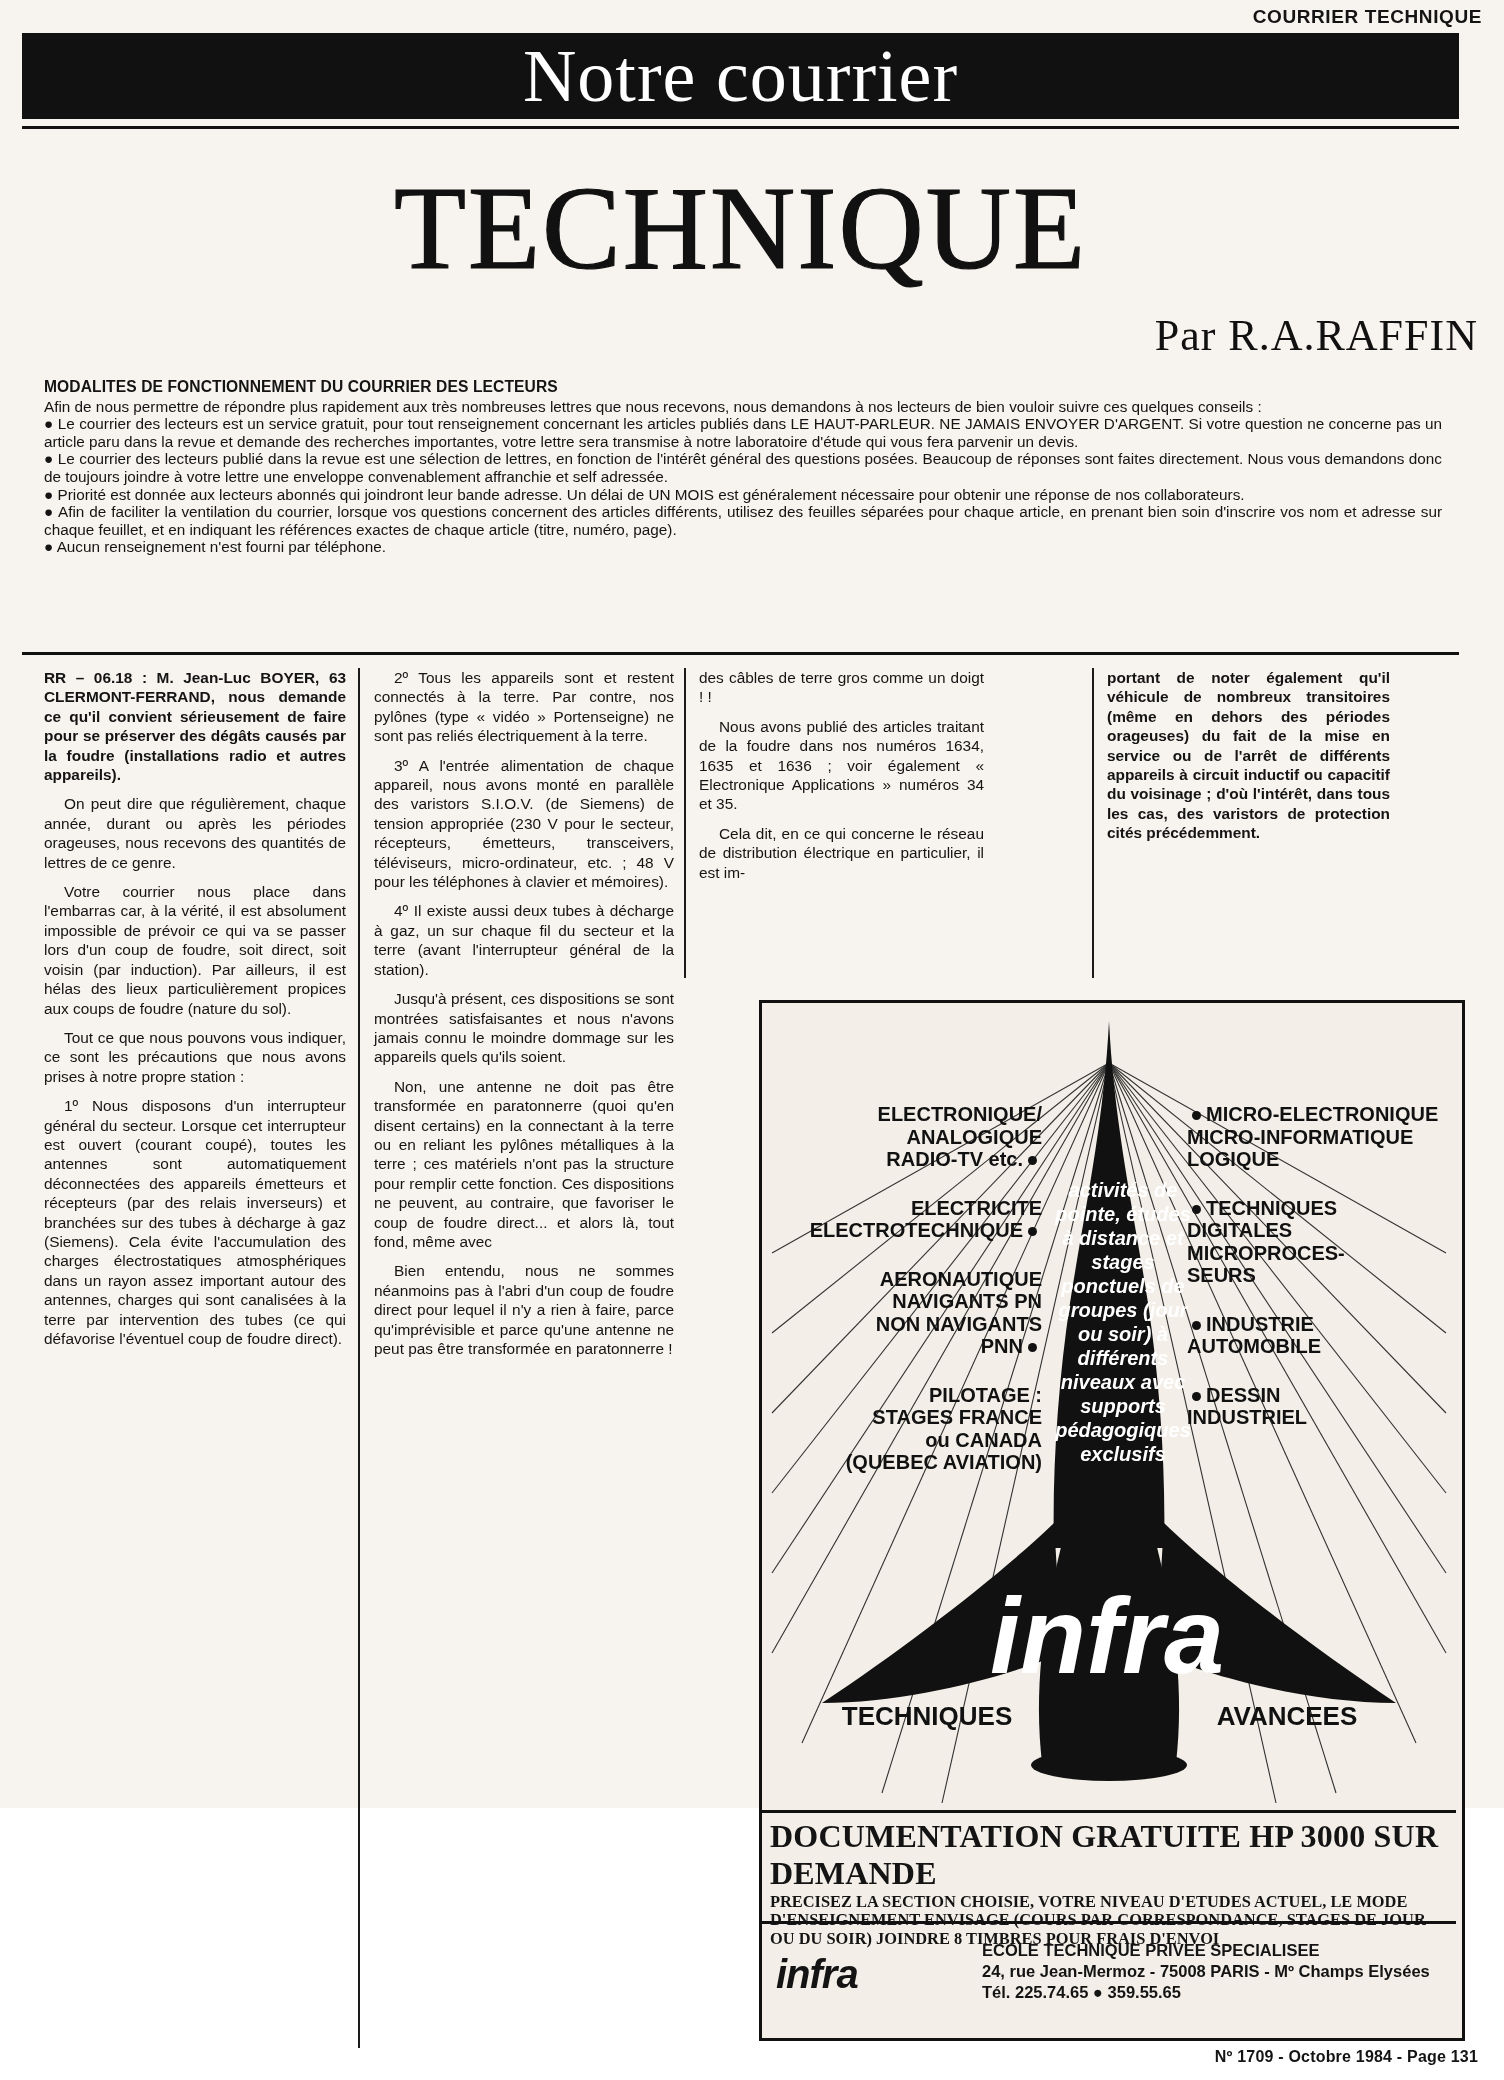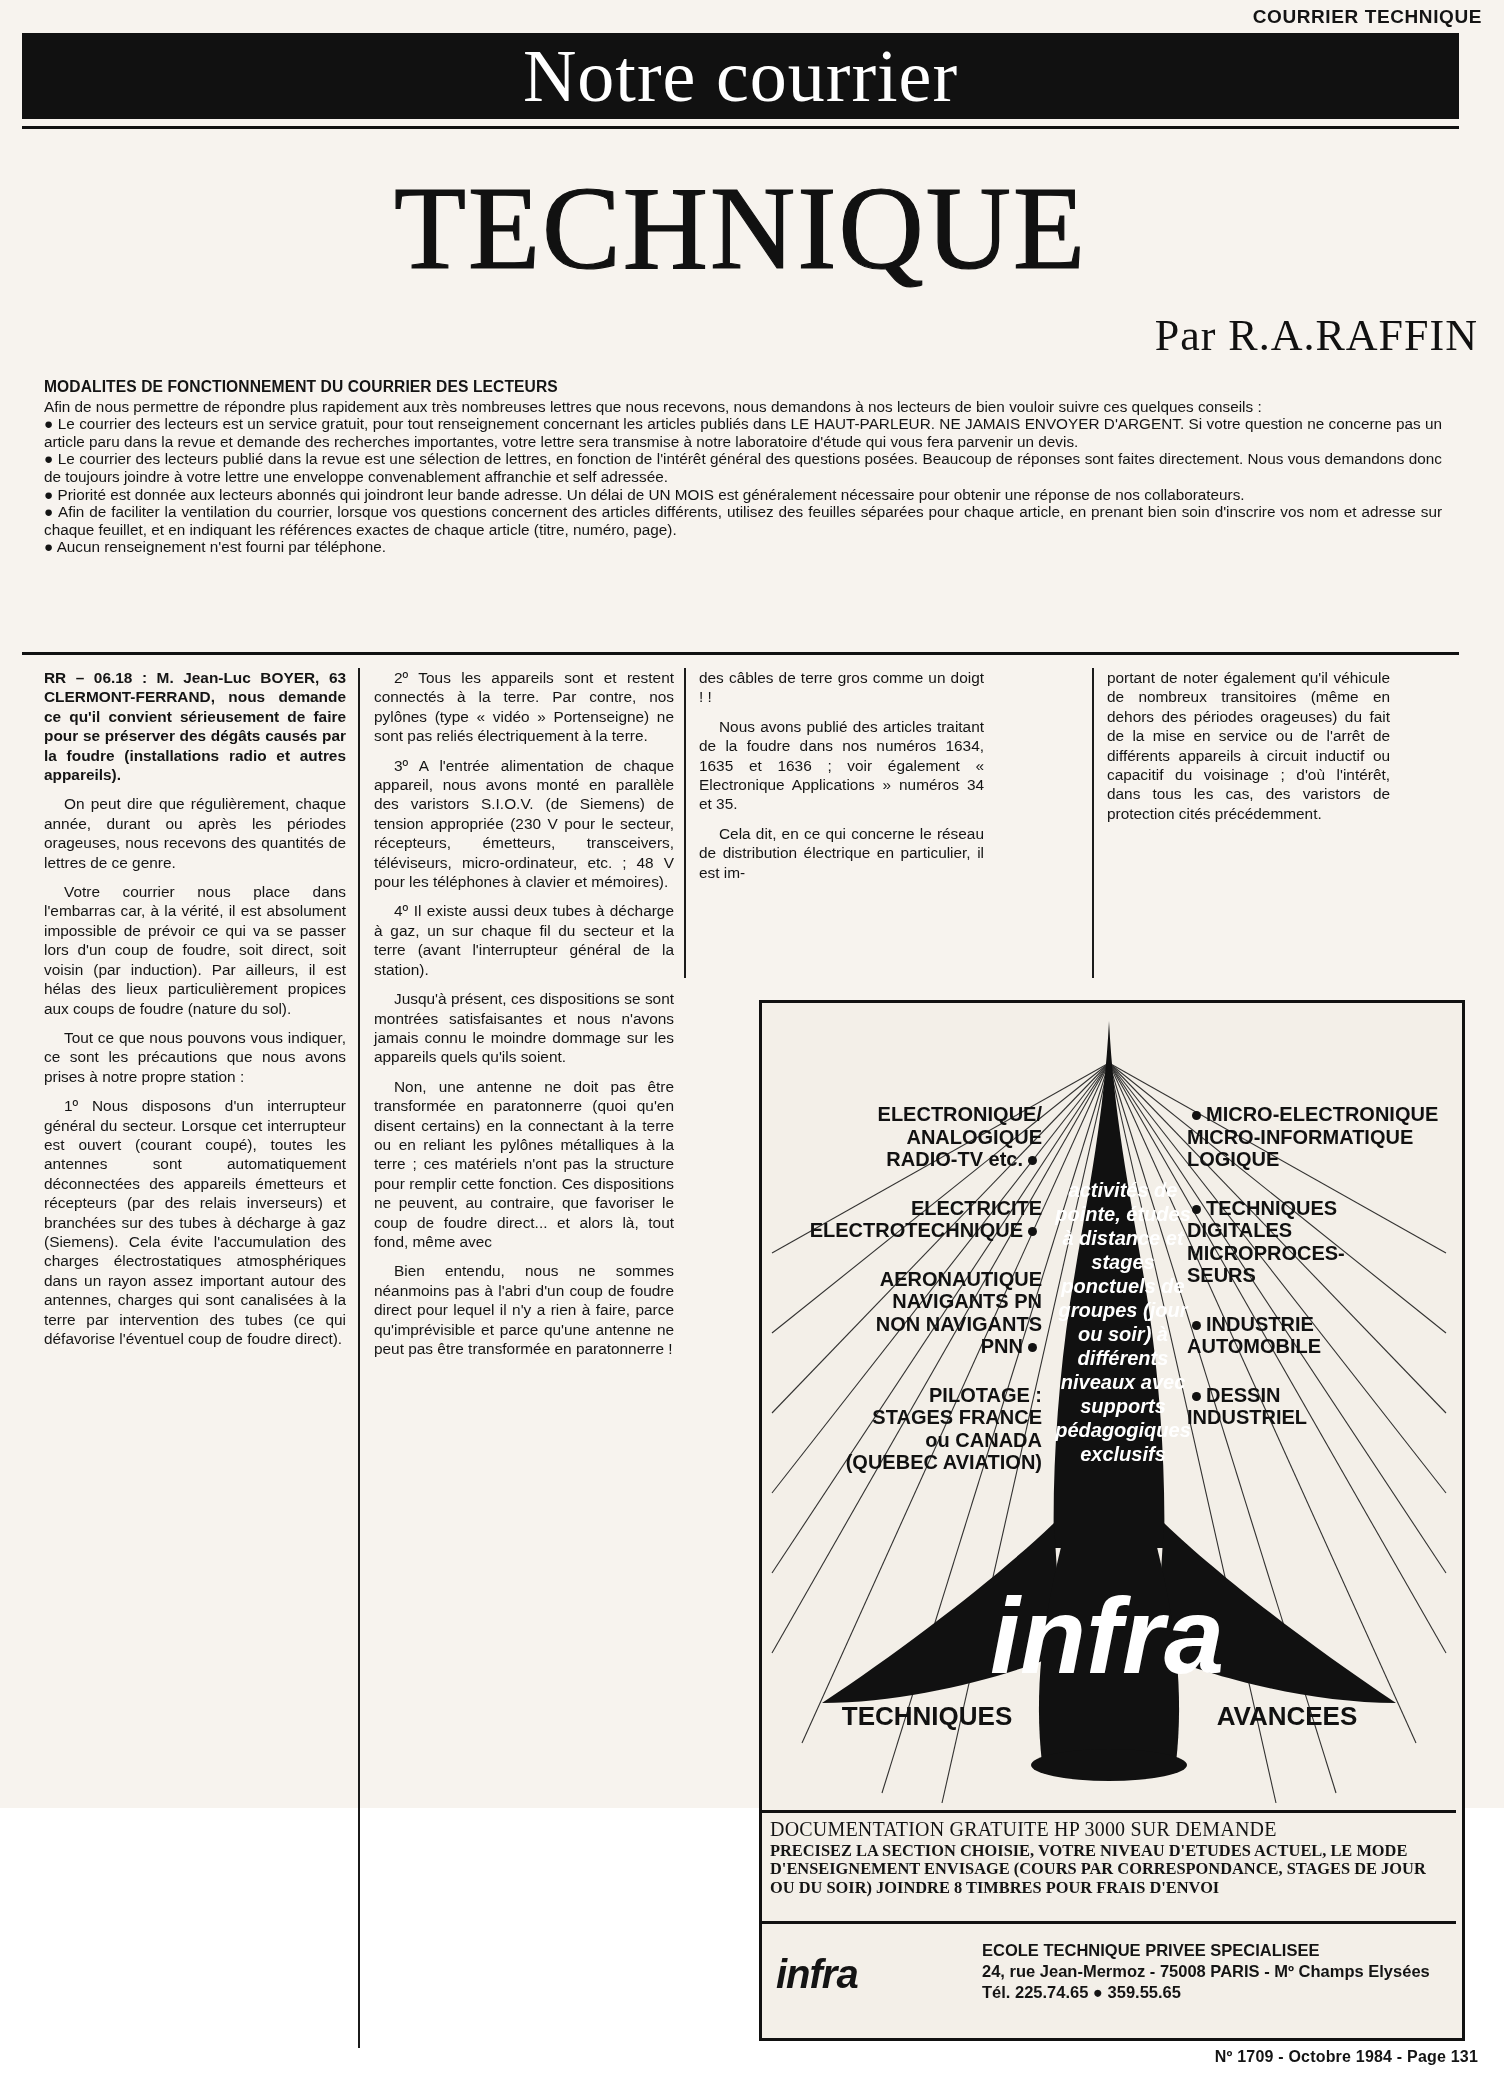--- a/index.html
+++ b/index.html
@@ -147,21 +147,21 @@
     text-indent: 20px;
   }
   .col p.noind {
     text-indent: 0;
   }
   .col .b { font-weight: bold; }
 
   #col1 { left: 0;    width: 302px; }
   #col2 { left: 330px; width: 300px; }
   #col3 { left: 655px; width: 285px; }
-  #col4 { left: 1063px; width: 283px; }
+  #col4 { left: 1063px; width: 283px; font-weight: bold; }
 
   .vrule {
     position: absolute;
     top: 0;
     width: 2px;
     background: #1b1b1b;
   }
   .vr1 { left: 314px;  height: 1380px; }
   .vr2 { left: 640px;  height: 310px; }
   .vr3 { left: 1048px; height: 310px; }
@@ -233,22 +233,22 @@
     left: 0;
     top: 807px;
     width: 694px;
     border-top: 3px solid #111;
     box-sizing: border-box;
     padding: 5px 8px 4px 8px;
   }
   .ad-doc h3 {
     margin: 0 0 1px 0;
     font-family: "Liberation Serif", serif;
-    font-size: 20px;
-    font-weight: normal;
+    font-size: 32px;
+    font-weight: bold;
     letter-spacing: 0.2px;
   }
   .ad-doc p {
     margin: 0;
     font-family: "Liberation Serif", serif;
     font-size: 16.4px;
     line-height: 18.4px;
     font-weight: bold;
   }
   .ad-foot {

